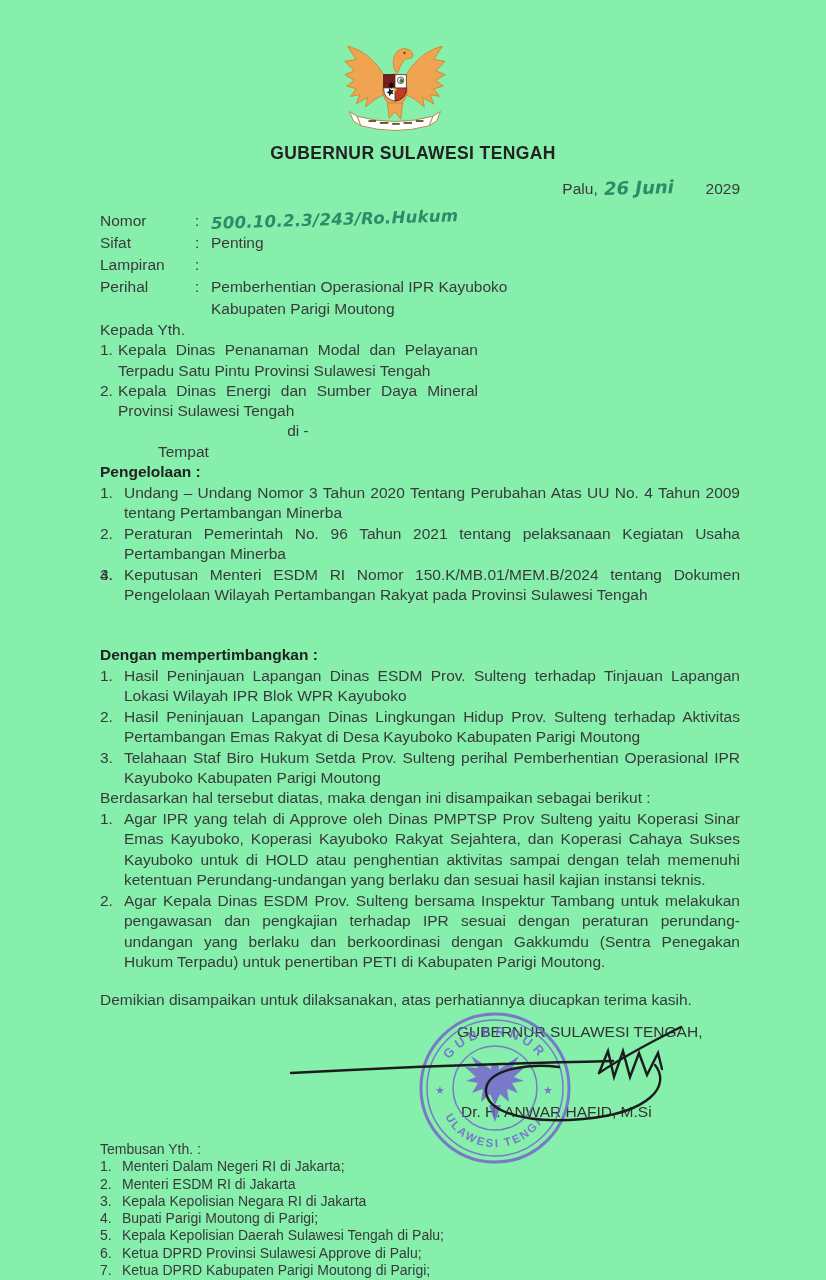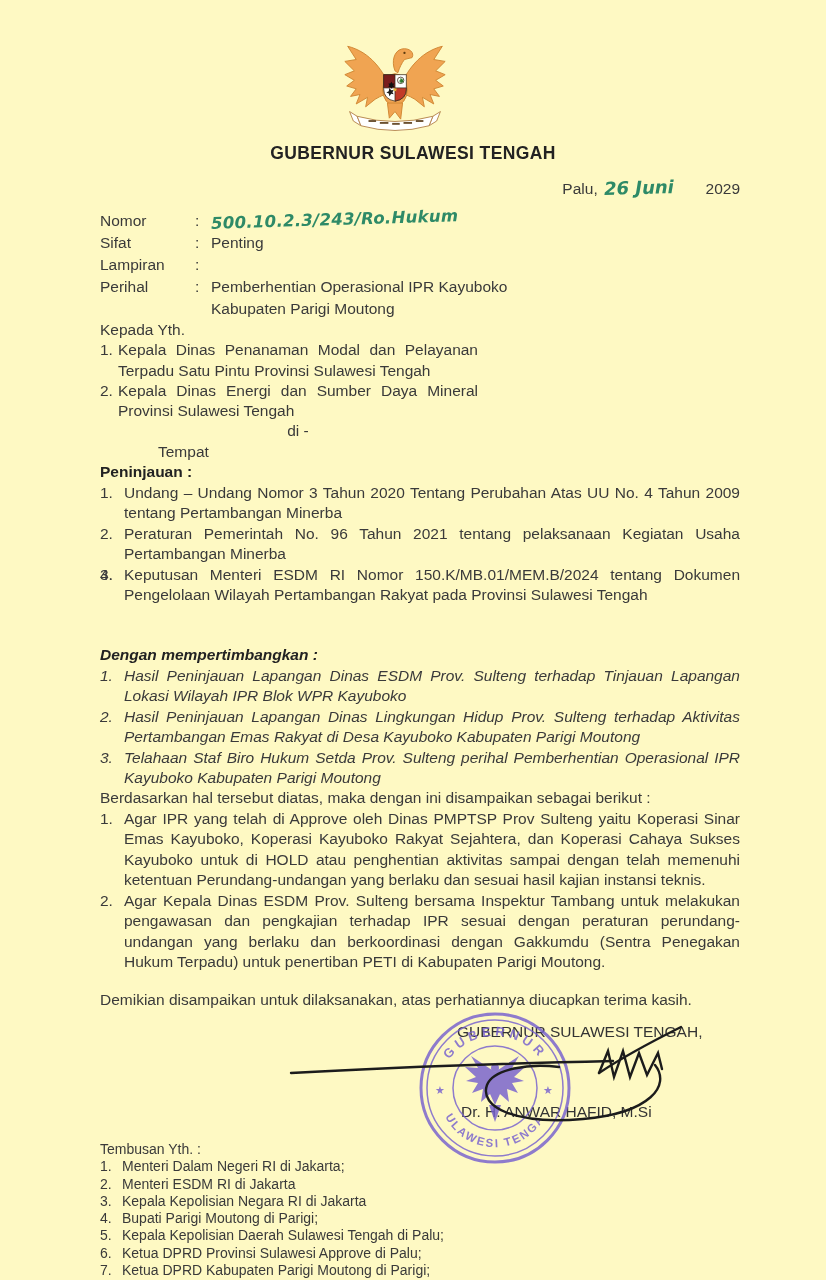--- a/index.html
+++ b/index.html
@@ -1,19 +1,19 @@
 <!DOCTYPE html>
 <html><head>
 <meta charset="utf-8">
 <style>
   html,body { margin:0; padding:0; }
   body { width:826px; height:1280px; background:#f4f4f4; }
   .page {
     position:relative; width:826px; height:1280px; overflow:hidden;
-    background:#fef9c3; color:#3a3a3a;
+    background:#86efac; color:#3a3a3a;
     font-family:"Liberation Sans", sans-serif;
     font-size:15.5px; line-height:20.5px;
   }
   .abs { position:absolute; }
 
   
   #emblem { left:342px; top:36px; width:106px; height:100px; }
   #title  { left:0; top:143px; width:826px; text-align:center;
             font-size:17.5px; font-weight:bold; letter-spacing:.4px; color:#222; }
 
@@ -35,21 +35,21 @@
   #recipient .li { padding-left:18px; }
   #recipient .di { padding-left:18px;text-align:center; }
   #recipient .tempat { padding-left:58px; }
 
   
   .li { position:relative; text-align:justify; }
   .li .num { position:absolute; left:0; top:0; }
   .hang24 .li { padding-left:24px; }
 
   #berdasarkan  { left:100px; top:462px; width:640px; }
-  #pertimbangan { left:100px; top:645px; width:640px;font-style:italic; }
+  #pertimbangan { left:100px; top:645px; width:640px; }
   #isi          { left:100px; top:788px; width:640px; }
   .sec-head { font-weight:bold; color:#222; }
 
   #closing { left:100px; top:990px; width:640px; }
 
   
   #sigblock { left:0; top:1005px; width:826px; height:180px; }
   #sig-title { position:absolute; left:457px; top:17px; white-space:nowrap; color:#333; }
   #sig-name  { position:absolute; left:461px; top:97px; white-space:nowrap; color:#333; }
   #stamp { position:absolute; left:417px; top:5px; width:156px; height:156px; opacity:.82; }
@@ -143,21 +143,21 @@
 
         <div class="li">
           <span class="num">2.</span><span>Kepala Dinas Energi dan Sumber Daya Mineral Provinsi Sulawesi Tengah</span>
         </div>
       </div>
     <div class="di">di -</div>
     <div class="tempat">Tempat</div>
   </div>
 
   <div id="berdasarkan" class="abs hang24">
-    <div class="sec-head">Peninjauan :</div>
+    <div class="sec-head">Pengelolaan :</div>
     <div>
 
         <div class="li">
           <span class="num">1.</span><span>Undang – Undang Nomor 3 Tahun 2020 Tentang Perubahan Atas UU No. 4 Tahun 2009 tentang Pertambangan Minerba</span>
         </div>
 
         <div class="li">
           <span class="num">2.</span><span>Peraturan Pemerintah No. 96 Tahun 2021 tentang pelaksanaan Kegiatan Usaha Pertambangan Minerba</span>
         </div>
 

